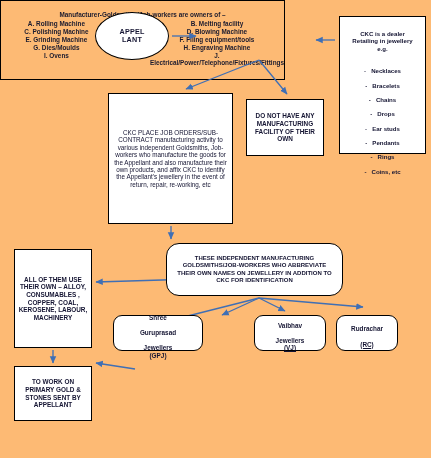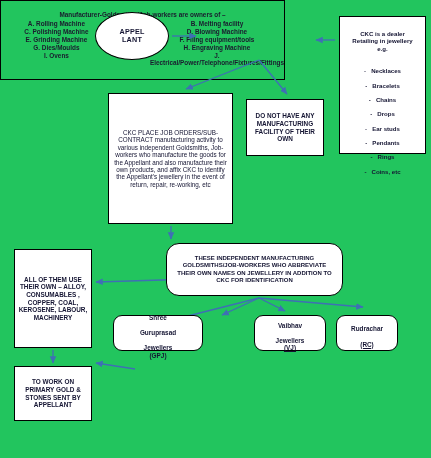--- a/index.html
+++ b/index.html
@@ -8,21 +8,21 @@
     background: #ffffff;
   }
   body {
     font-family: "Liberation Sans", sans-serif;
     color: #1a1a2e;
   }
   #canvas {
     position: relative;
     width: 431px;
     height: 458px;
-    background: #22c55e;
+    background: #fdba74;
     overflow: hidden;
   }
   svg.wires {
     position: absolute;
     left: 0;
     top: 0;
     width: 431px;
     height: 458px;
     pointer-events: none;
   }

